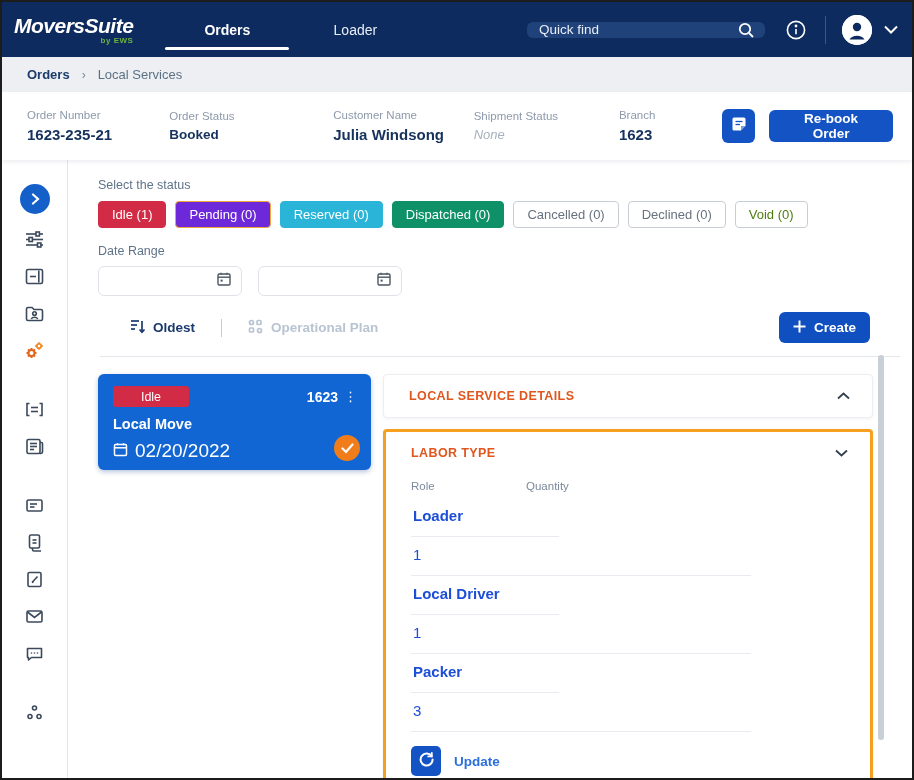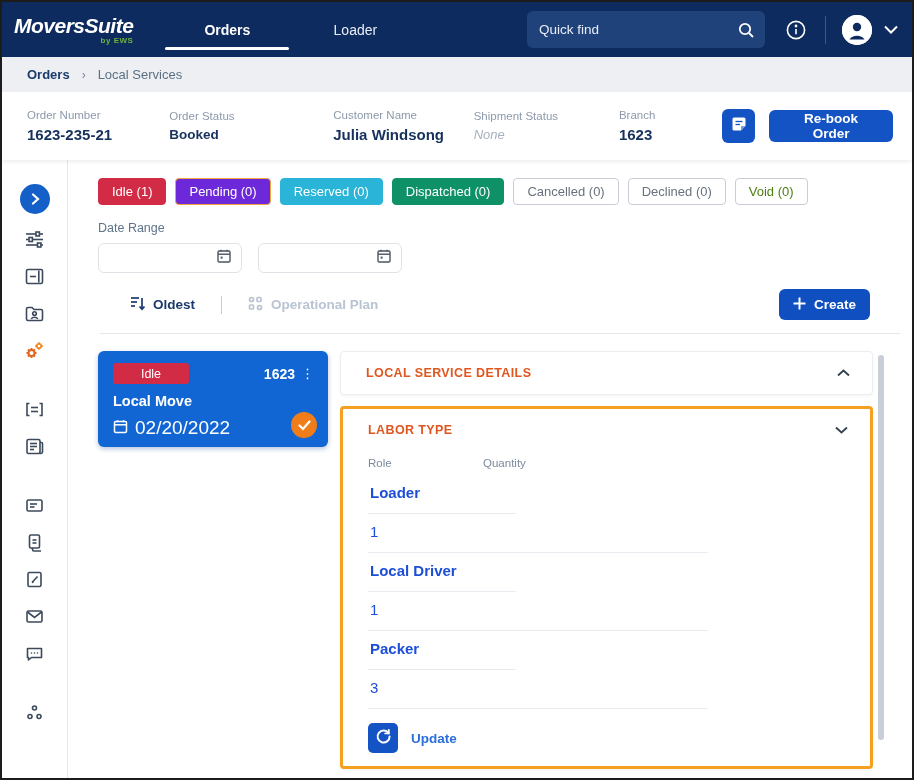--- a/index.html
+++ b/index.html
@@ -8,21 +8,21 @@
 
   
   .topbar { height:55px; background:#0d2b5e; display:flex; align-items:center; flex-shrink:0; padding:0 14px 0 12px; }
   .logo { color:#fff; line-height:1; margin-right:30px; }
   .logo-main { font-size:21px; font-weight:bold; font-style:italic; letter-spacing:-0.5px; }
   .logo-sub { display:block; text-align:right; font-size:8px; color:#6cb33f; font-weight:bold; margin-top:1px; letter-spacing:0.5px; }
   .tabs { display:flex; height:55px; }
   .tab { width:128px; display:flex; align-items:center; justify-content:center; color:#e8edf5; font-size:14px; position:relative; cursor:pointer; }
   .tab.active { font-weight:bold; color:#fff; }
   .tab.active::after { content:""; position:absolute; left:2px; right:2px; bottom:7px; height:3px; background:#fff; border-radius:2px; }
-  .quickfind { margin-left:auto; width:238px; height:37px; background:#20427a; border-radius:6px; display:flex; align-items:center; padding:0 10px 0 12px; }
+  .quickfind { margin-left:auto; width:238px; height:16px; background:#20427a; border-radius:6px; display:flex; align-items:center; padding:0 10px 0 12px; }
   .quickfind input { flex:1; background:transparent; border:none; outline:none; color:#fff; font-size:13.5px; font-family:"Liberation Sans", sans-serif; }
   .quickfind input::placeholder { color:#e8edf5; opacity:1; }
   .tb-icon { color:#fff; display:flex; align-items:center; justify-content:center; }
   .info-btn { margin-left:20px; cursor:pointer; }
   .tb-divider { width:1px; height:28px; background:#3c5886; margin:0 16px 0 18px; }
   .avatar { width:30px; height:30px; border-radius:50%; background:#fff; display:flex; align-items:center; justify-content:center; cursor:pointer; }
   .chev-dn { margin-left:12px; cursor:pointer; }
 
   
   .breadcrumb { height:35px; background:#edeff2; display:flex; align-items:center; padding-left:25px; font-size:13px; flex-shrink:0; }
@@ -56,21 +56,21 @@
   .dateinput { width:144px; height:30px; background:#fff; border:1px solid #dfe3e8; border-radius:6px; display:flex; align-items:center; justify-content:flex-end; padding-right:9px; cursor:text; }
   .sortrow { display:flex; align-items:center; margin-top:16px; padding-right:42px; }
   .sort-btn { display:flex; align-items:center; gap:7px; margin-left:32px; color:#1b3a6b; font-size:13.5px; font-weight:bold; cursor:pointer; }
   .sort-div { width:1px; height:18px; background:#c5ccd6; margin:0 26px; }
   .opplan { display:flex; align-items:center; gap:8px; color:#b9c4d2; font-size:13.5px; font-weight:bold; cursor:default; }
   .create-btn { margin-left:auto; height:31px; padding:0 14px; background:#0f4fc0; border:none; border-radius:6px; color:#fff; font-size:13.5px; font-weight:bold; display:flex; align-items:center; gap:8px; cursor:pointer; font-family:"Liberation Sans", sans-serif;text-align:right; }
   .hdivider { height:1px; background:#e4e7eb; margin:13px 12px 0 2px; }
 
   .lower { display:flex; padding-top:17px; align-items:flex-start; }
   
-  .ordercard { width:230px; height:96px; background:#1266d3; border-radius:6px; padding:12px 14px 10px 15px; color:#fff; flex-shrink:0; box-shadow:0 2px 5px rgba(20,60,140,0.3); cursor:pointer; position:relative; }
+  .ordercard { width:273px; height:96px; background:#1266d3; border-radius:6px; padding:12px 14px 10px 15px; color:#fff; flex-shrink:0; box-shadow:0 2px 5px rgba(20,60,140,0.3); cursor:pointer; position:relative; }
   .oc-row1 { display:flex; align-items:center; }
   .oc-badge { width:76px; height:21px; background:#d22b45; border-radius:3px; font-size:12.5px; display:flex; align-items:center; justify-content:center; }
   .oc-num { margin-left:auto; font-size:14px; font-weight:bold; }
   .oc-menu { font-size:13px; margin-left:6px; letter-spacing:0; cursor:pointer; line-height:1; }
   .oc-title { font-size:14.5px; font-weight:bold; margin-top:9px; }
   .oc-row3 { display:flex; align-items:center; gap:7px; margin-top:8px; font-size:19px; }
   .oc-check { position:absolute; right:11px; bottom:9px; width:26px; height:26px; border-radius:50%; background:#f07d1a; display:flex; align-items:center; justify-content:center; }
 
   
   .panels { flex:1; margin-left:12px; margin-right:39px; min-width:0; }
@@ -328,20 +328,21 @@
           <svg width="21" height="21" viewBox="0 0 21 21" fill="none" stroke="#3c4a5c" stroke-width="1.6">
               <circle cx="10.5" cy="6" r="2"></circle>
               <circle cx="6" cy="14.5" r="2"></circle>
               <circle cx="15" cy="14.5" r="2"></circle>
             </svg>
         </span>
       </div>
     </div>
 
     <div class="content">
+      <div class="section-label">Select the status</div>
       <div class="chips">
         <div class="chip" style="background:#d22b45;color:#fff;border-color:#d22b45">Idle (1)</div>
         <div class="chip" style="background:#6d28d9;color:#fff;border-color:#f0a43a">Pending (0)</div>
         <div class="chip" style="background:#2ab5d8;color:#fff;border-color:#2ab5d8">Reserved (0)</div>
         <div class="chip" style="background:#0f9168;color:#fff;border-color:#0f9168">Dispatched (0)</div>
         <div class="chip" style="background:#fff;color:#68727f;border-color:#c9ced6">Cancelled (0)</div>
         <div class="chip" style="background:#fff;color:#68727f;border-color:#c9ced6">Declined (0)</div>
         <div class="chip" style="background:#fff;color:#4d7c0f;border-color:#c9ced6">Void (0)</div>
       </div>
       <div class="section-label" style="margin-bottom:0">Date Range</div>

